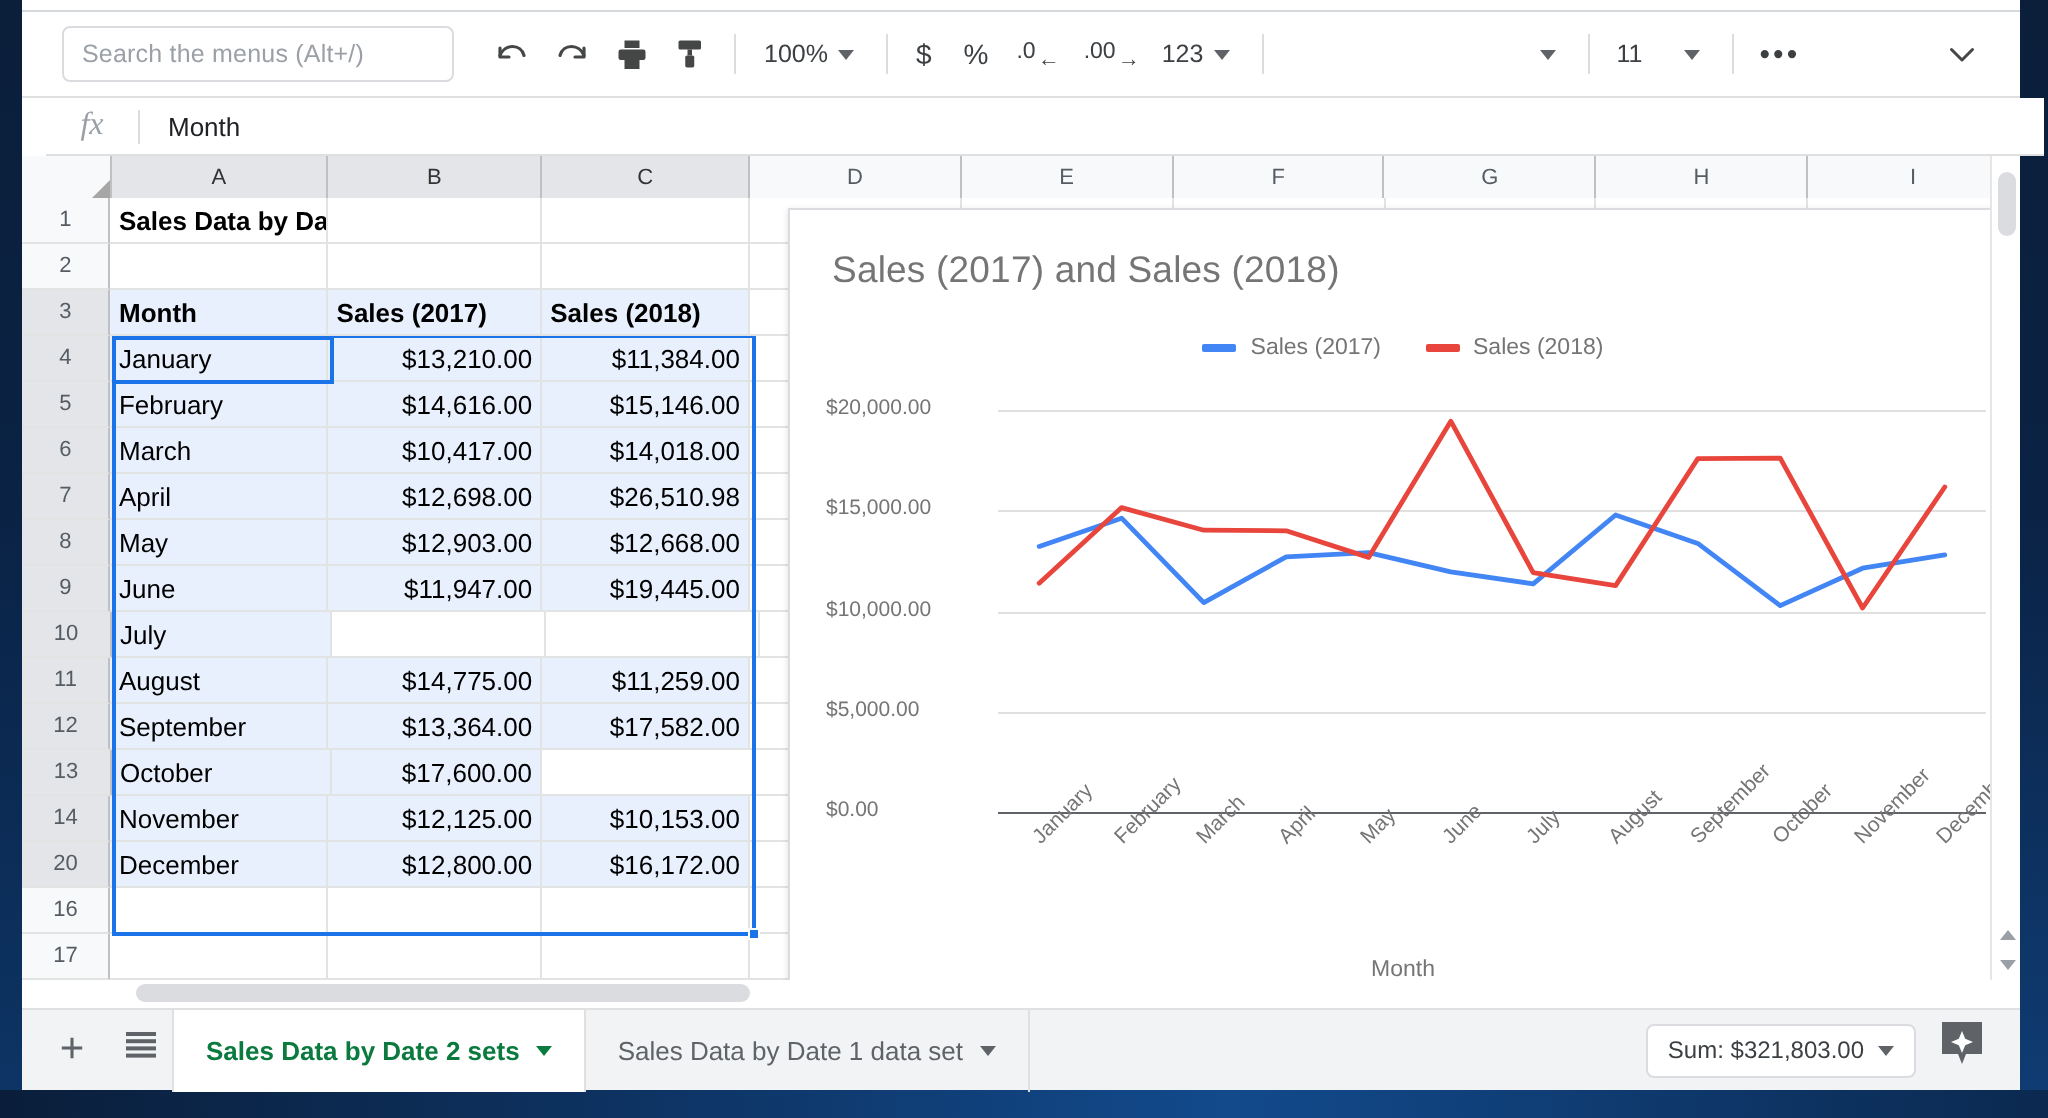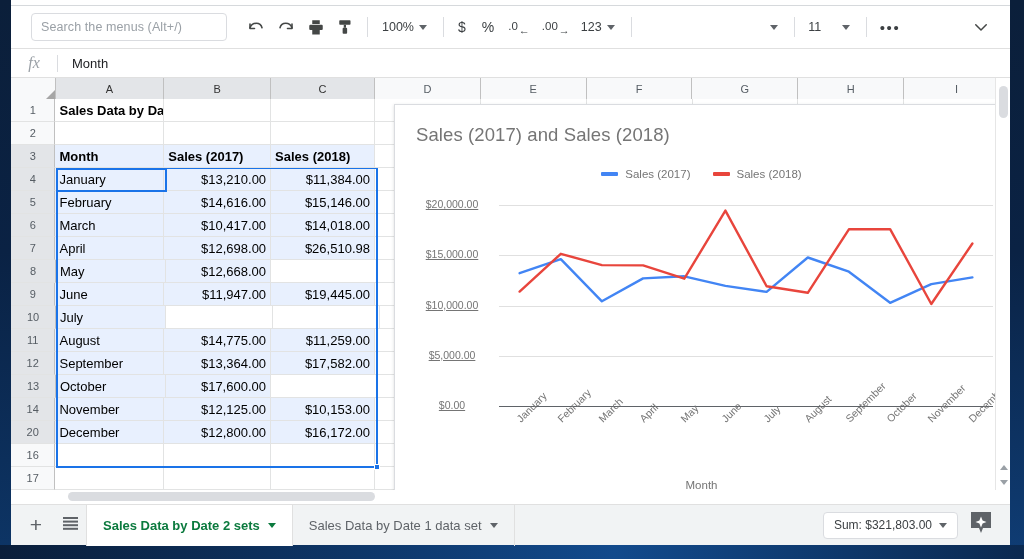--- a/index.html
+++ b/index.html
@@ -84,21 +84,21 @@
   .tb-sym { font-size: 14px; color: #3c4043; padding: 0 8px; cursor: pointer; }
   .dec-ico { display:flex; align-items:flex-end; gap:1px; padding:0 6px; cursor:pointer;}
   .dec-ico .n { font-size: 11.5px; color:#3c4043; line-height:1; }
   .dec-ico .ar { font-size: 11px; color:#3c4043; line-height:1; position:relative; top:3px;}
   .fontfam { width: 150px; }
   .tb-more { letter-spacing: 1.6px; font-size: 15px; color:#3c4043; padding:0 7px; cursor:pointer;}
   .tb-collapse { margin-left: auto; margin-right: 14px; cursor: pointer; }
 
   
   .formulabar {
-    position: absolute; left: 0; top: 43px; width: 999px; height: 29px;
+    position: absolute; left: 12px; top: 43px; width: 999px; height: 29px;
     background: #fff; border-bottom: 1px solid #e0e0e0;
     display: flex; align-items: center;
   }
   .fx {
     width: 46px; text-align: center;
     font-family: "Liberation Serif", serif; font-style: italic;
     font-size: 16px; color: #9aa0a6;
   }
   .fx-div { width:1px; height:17px; background:#dadce0; }
   .formula-val {
@@ -179,21 +179,21 @@
     position: absolute; top: 63px; left: 0; width: 613px;
     display: flex; justify-content: center; gap: 22px; align-items:center;
   }
   .leg { display: flex; align-items: center; gap: 7px; }
   .leg .swatch { width: 17px; height: 4px; border-radius: 1px; }
   .leg .lbl { font-size: 11.5px; color: #757575; }
 
   .plot { position: absolute; left: 0; top: 0; width: 613px; height: 406px; }
   .ylab {
     position: absolute; font-size: 10.5px; color: #757575;
-    text-align: center; width: 78px; right: 16px; text-decoration: underline;
+    text-align: left; width: 78px; right: 16px;
   }
   .gl { position: absolute; height: 1px; background: #e0e0e0; }
   .axisline { position:absolute; height:1px; background:#5f6368; }
   .xlab {
     position: absolute; font-size: 10.5px; color: #757575;
     transform: rotate(-45deg); transform-origin: left top;
     white-space: nowrap;
   }
   .xtitle {
     position: absolute; width: 613px; text-align: center;
@@ -482,20 +482,21 @@
             <div class="cell" style="width: 107px;"></div>
             <div class="cell" style="width: 107px;"></div>
             <div class="cell" style="width: 107px;"></div>
             <div class="cell" style="width: 107px;"></div>
             <div class="cell" style="width: 107px;"></div>
             <div class="cell" style="width: 107px;"></div>
           </div>
           <div class="row">
             <div class="rh sel">8</div>
             <div class="cell hl" style="width: 110px;">May</div>
+            <div class="cell hl rt" style="width: 108px;">$12,903.00</div>
             <div class="cell hl rt" style="width: 105px;">$12,668.00</div>
             <div class="cell" style="width: 107px;"></div>
             <div class="cell" style="width: 107px;"></div>
             <div class="cell" style="width: 107px;"></div>
             <div class="cell" style="width: 107px;"></div>
             <div class="cell" style="width: 107px;"></div>
             <div class="cell" style="width: 107px;"></div>
           </div>
           <div class="row">
             <div class="rh sel">9</div>

